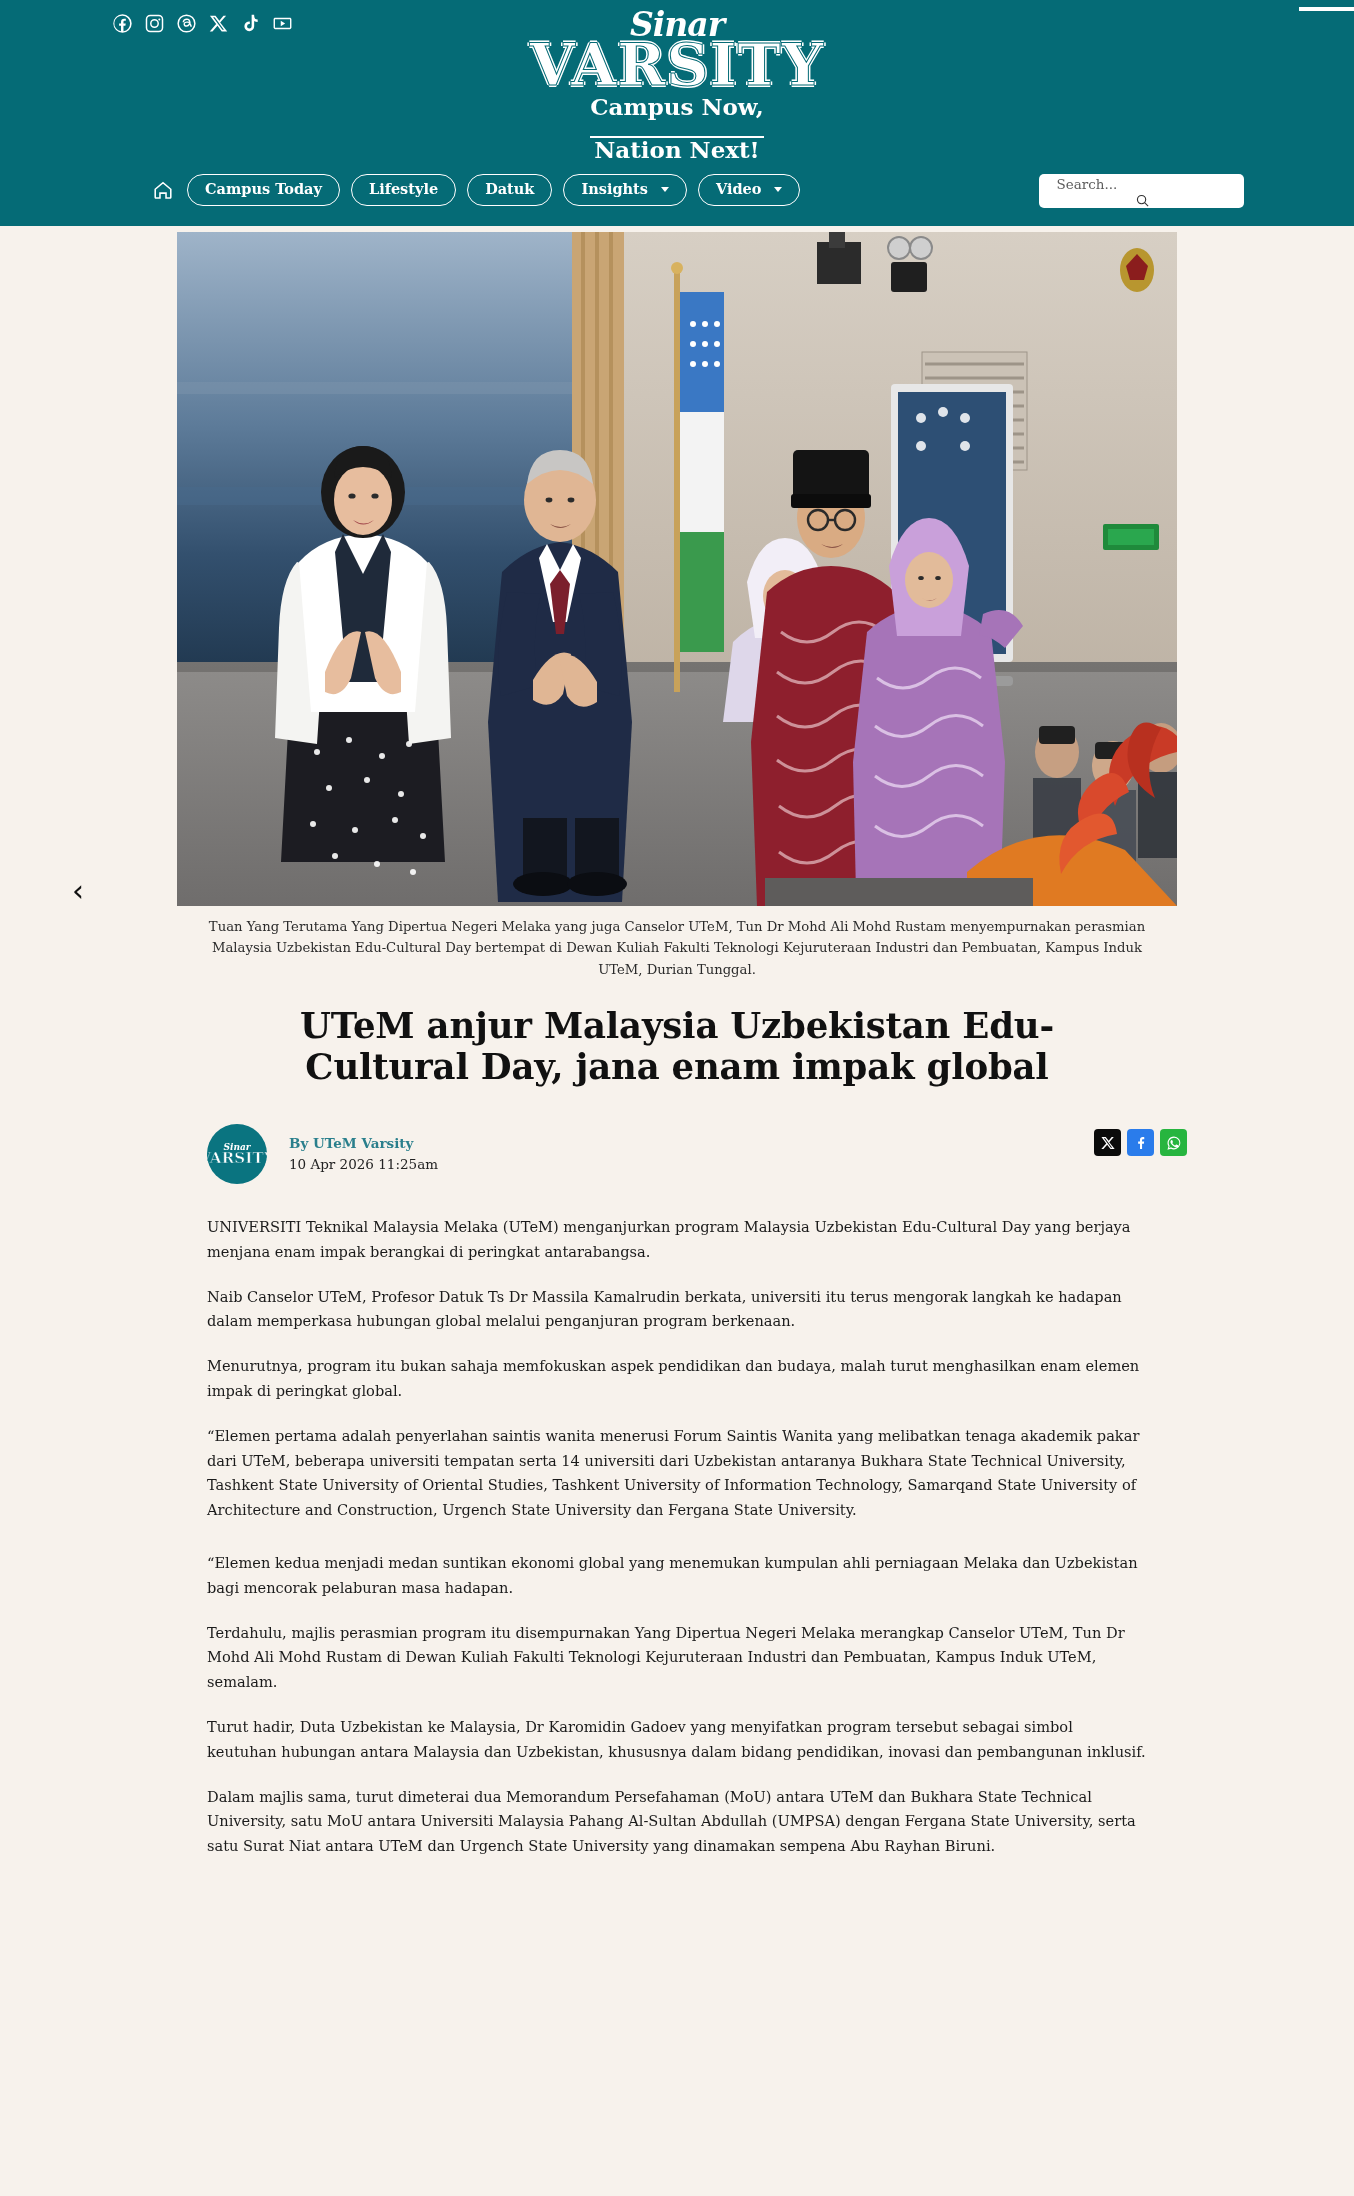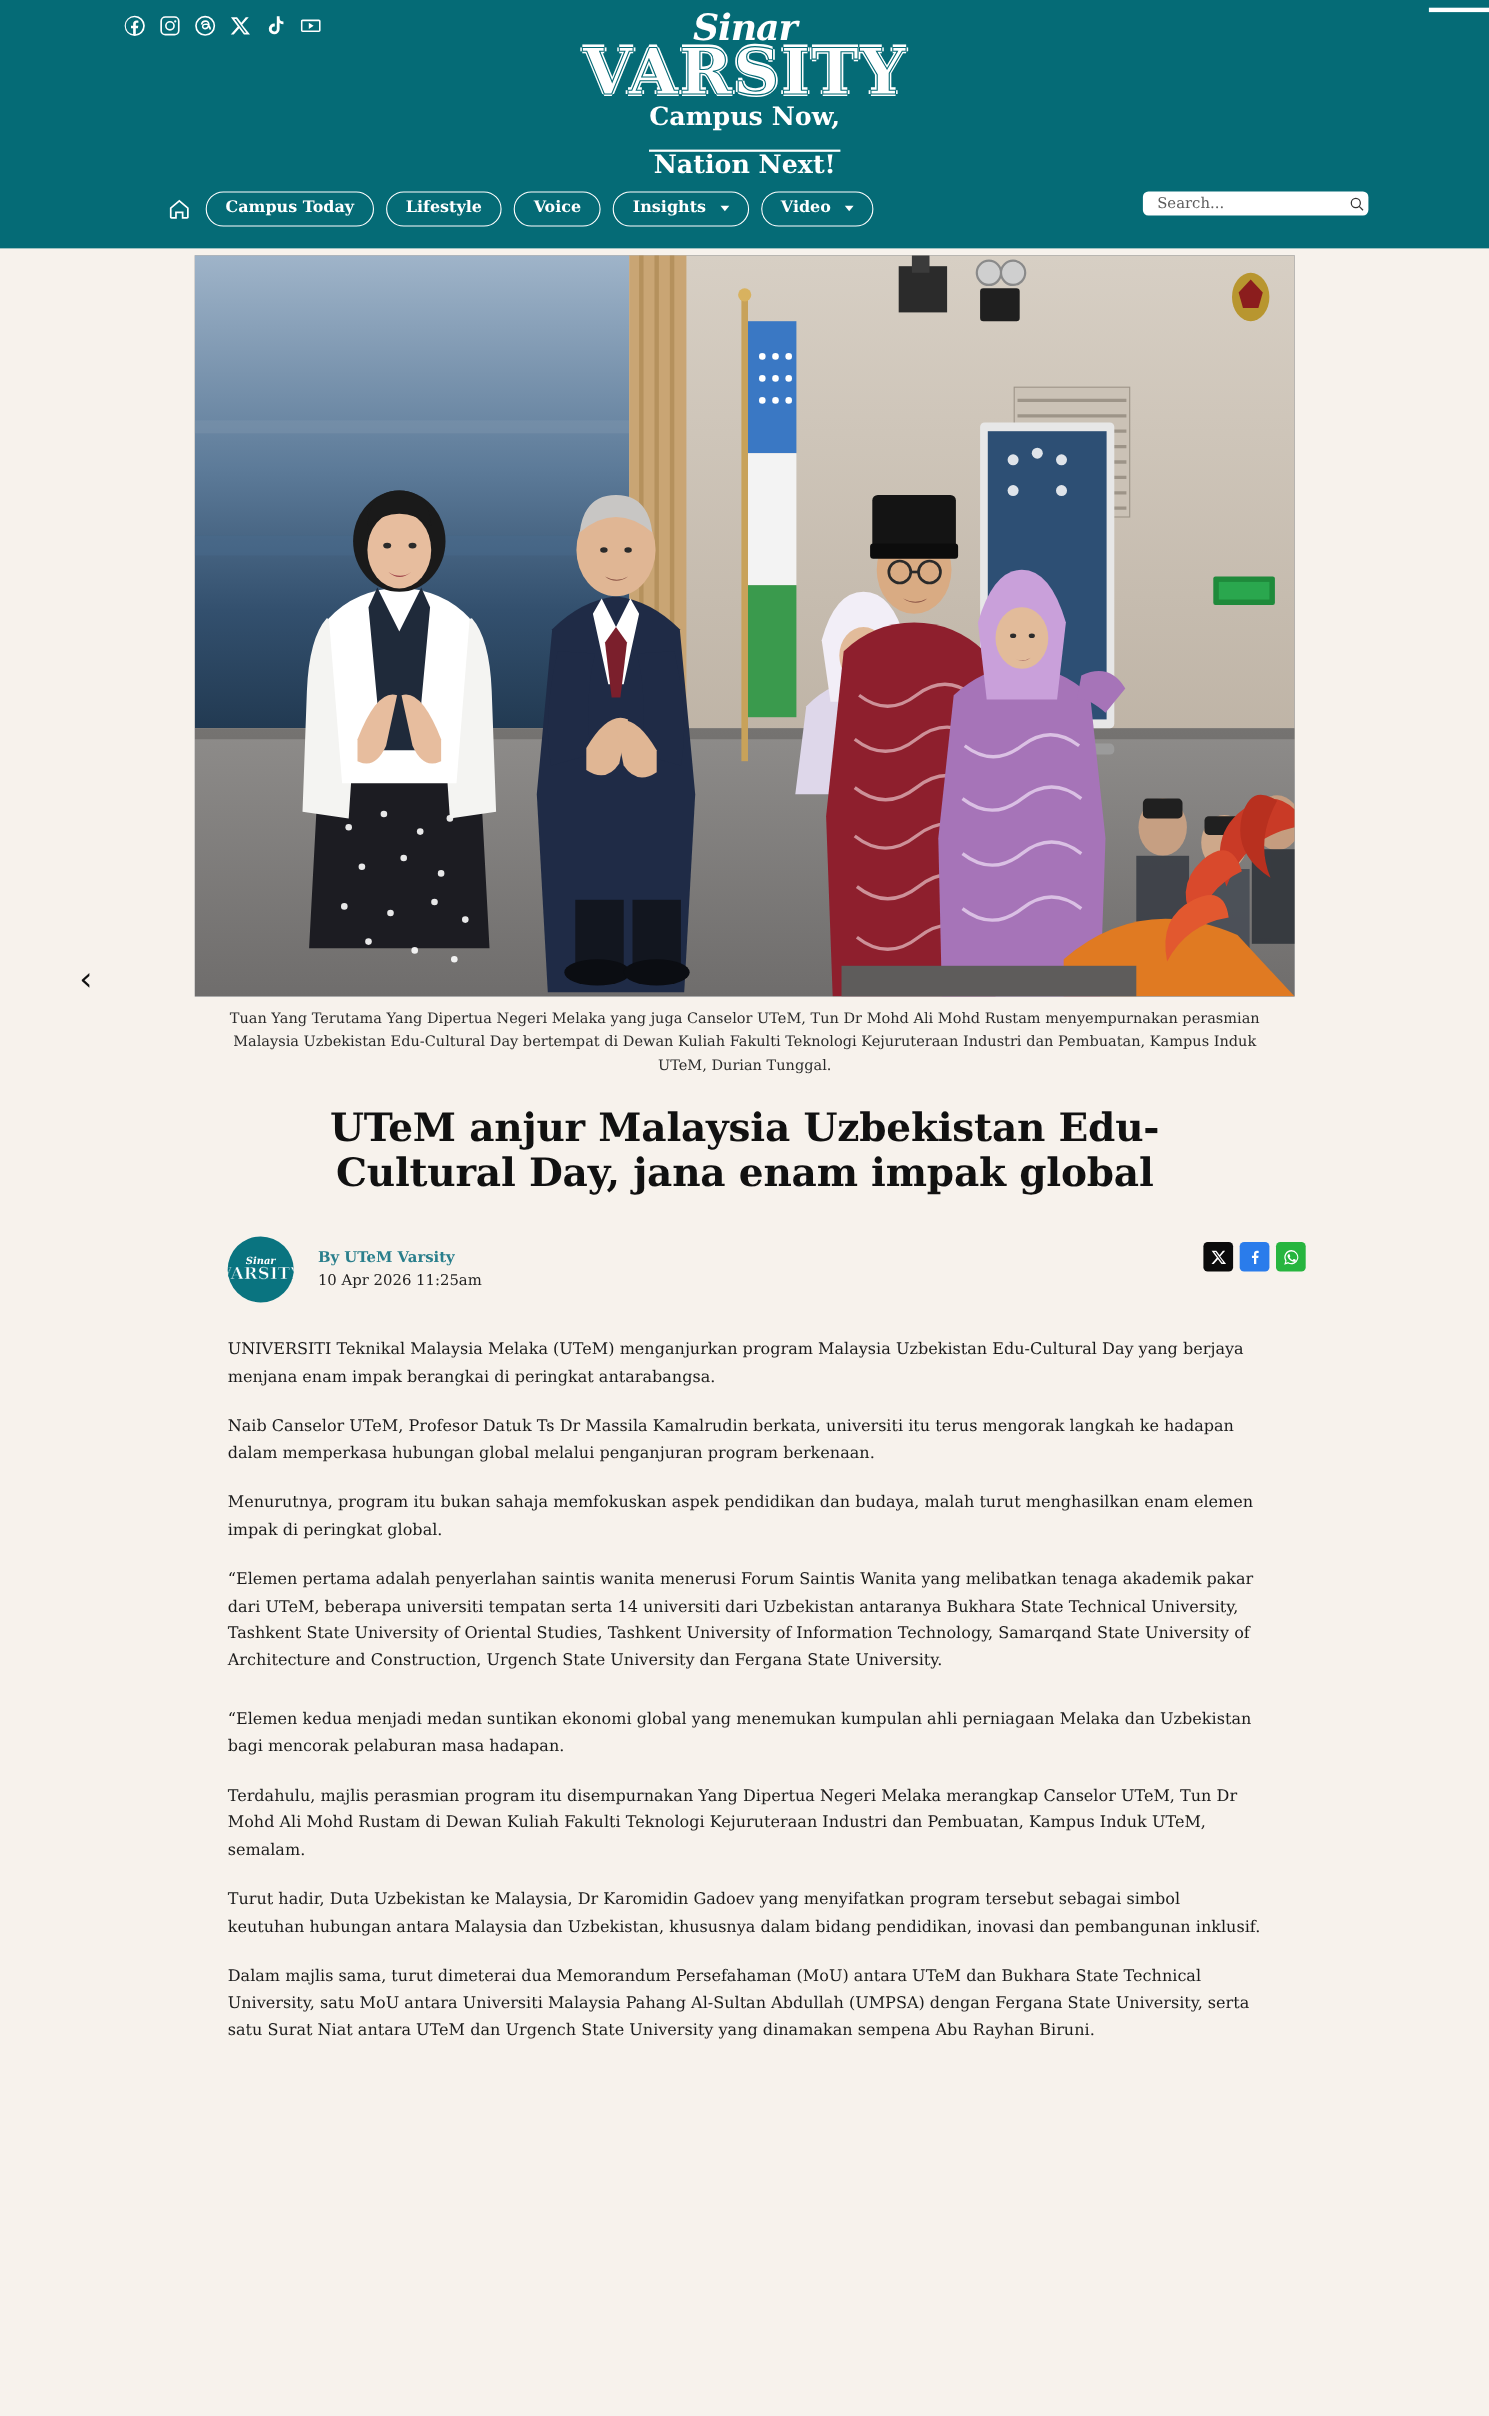--- a/index.html
+++ b/index.html
@@ -113,26 +113,27 @@
     border-left:4.5px solid transparent;
     border-right:4.5px solid transparent;
     border-top:5.5px solid #ffffff;
     display:inline-block;
   }
   .search-box {
     position:absolute;
     right:110px;
     top:8px;
     width:205px;
-    height:22px;
+    height:34px;
     background:#ffffff;
     border-radius:5px;
     display:flex;
     align-items:center;
     padding:0 9px 0 11px;
+    flex-direction:column;
   }
   .search-box input {
     flex:1;
     border:none;
     outline:none;
     font-family:"DejaVu Serif", serif;
     font-size:13.5px;
     color:#4a4a4a;
     background:transparent;
   }
@@ -331,21 +332,21 @@
         </svg>
     </span>
 
     <span class="nav-pill">
       <span>Campus Today</span>
     </span>
     <span class="nav-pill">
       <span>Lifestyle</span>
     </span>
     <span class="nav-pill">
-      <span>Voice</span>
+      <span>Datuk</span>
     </span>
     <span class="nav-pill">
       <span>Insights</span>
       <span class="caret"></span>
     </span>
     <span class="nav-pill">
       <span>Video</span>
       <span class="caret"></span>
     </span>
 

